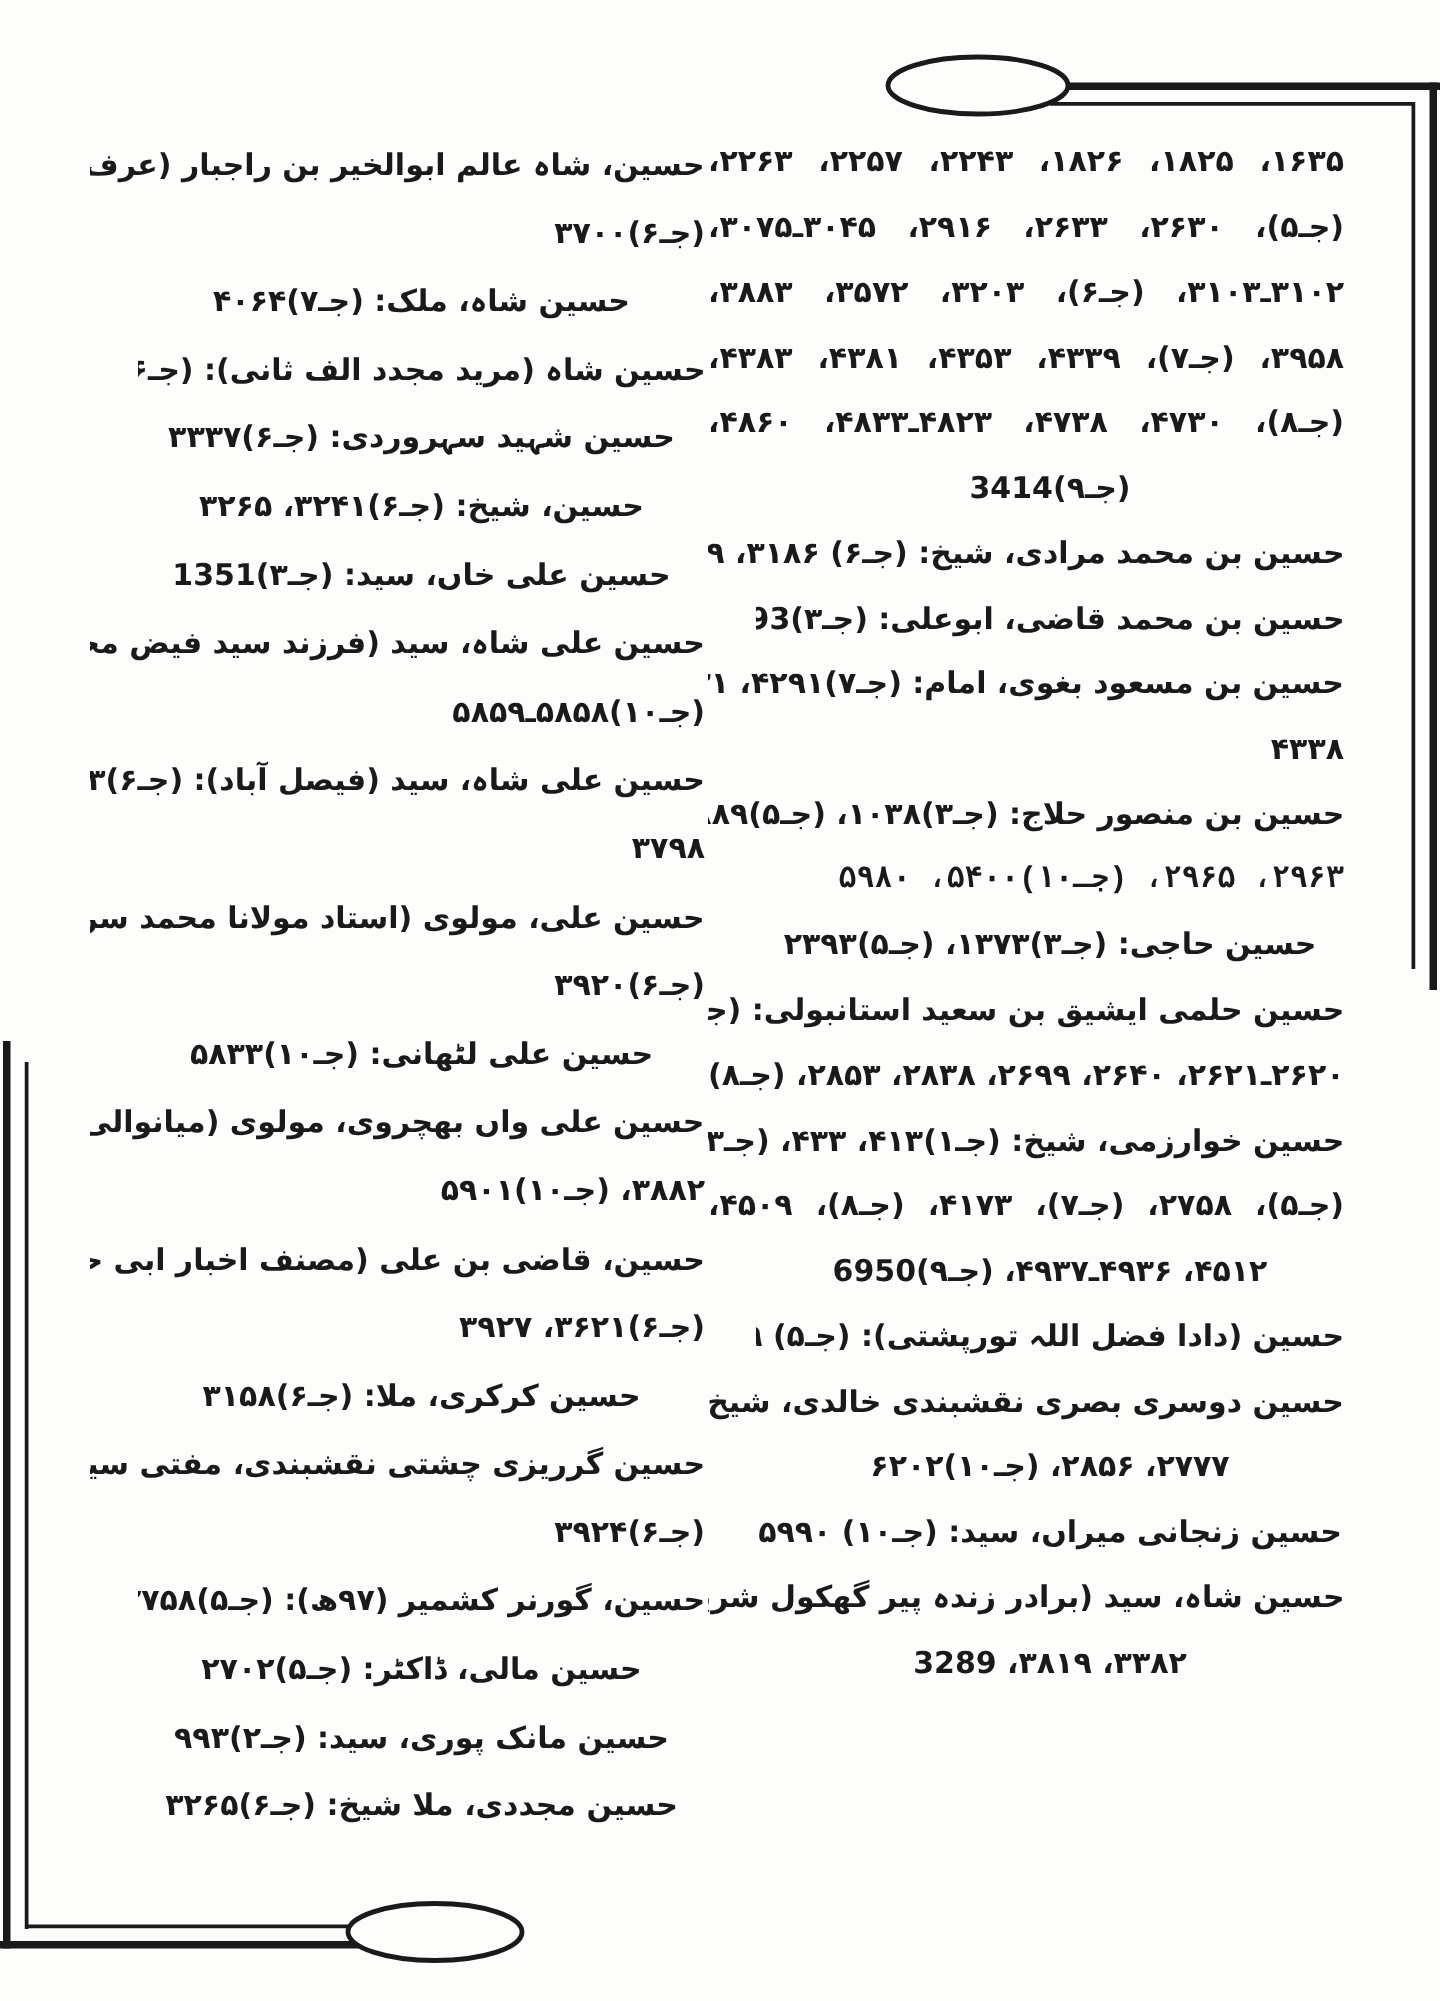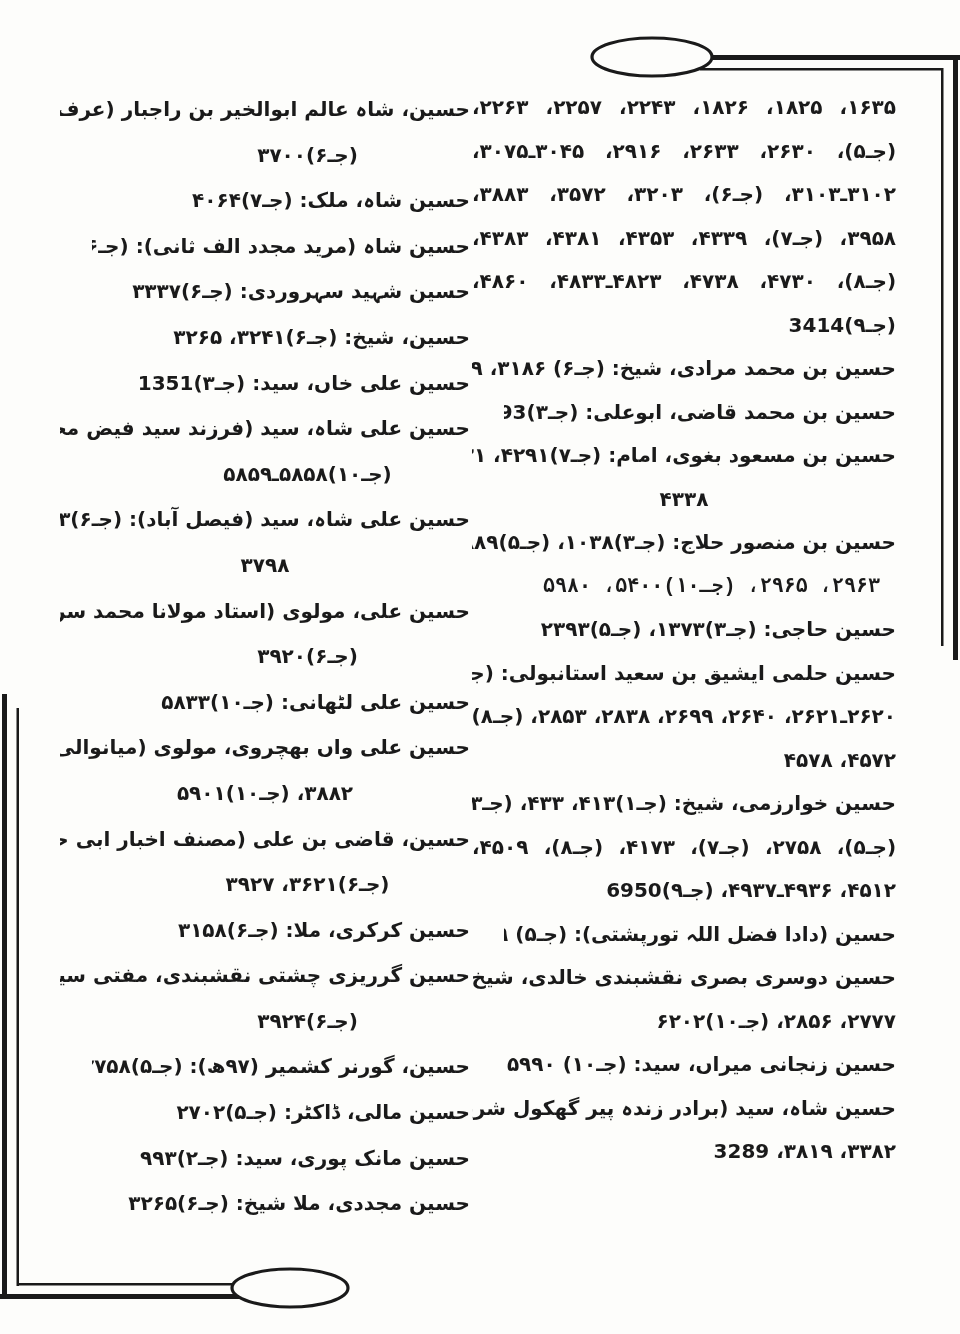--- a/index.html
+++ b/index.html
@@ -34,22 +34,22 @@
   .line {
     height: 43.5px;
     line-height: 43.5px;
     white-space: nowrap;
     overflow: hidden;
   }
   .col-left .line {
     height: 45.6px;
     line-height: 45.6px;
   }
-  .align-right   { text-align: right; margin-left: 32px; }
-  .align-left    { text-align: center; }
+  .align-right   { text-align: center; margin-left: 32px; }
+  .align-left    { text-align: right; }
   .align-justify { text-align: justify; text-align-last: justify; }
   .ind-1 { padding-left: 55px; font-family: Liberation Mono, monospace; }
   .ind-2 { padding-left: 85px; }
 </style>
 </head>
 <body>
 
 <div class="page">
 
   <svg class="ornaments" viewBox="0 0 960 1334" xmlns="http://www.w3.org/2000/svg">
@@ -78,21 +78,20 @@
       <div class="line align-right">(جـ۹)3414</div>
       <div class="line align-justify">حسین بن محمد مرادی، شیخ: (جـ۶) ۳۱۸۶، ۳۲۰۹،</div>
       <div class="line align-right">حسین بن محمد قاضی، ابوعلی: (جـ۳)293</div>
       <div class="line align-justify">حسین بن مسعود بغوی، امام: (جـ۷)۴۲۹۱، ۴۳۳۱،</div>
       <div class="line align-left">۴۳۳۸</div>
       <div class="line align-justify">حسین بن منصور حلاج: (جـ۳)۱۰۳۸، (جـ۵)۲۸۸۹،</div>
       <div class="line align-left ind-1">۲۹۶۳، ۲۹۶۵، (جـ۱۰)۵۴۰۰، ۵۹۸۰</div>
       <div class="line align-right">حسین حاجی: (جـ۳)۱۳۷۳، (جـ۵)۲۳۹۳</div>
       <div class="line align-justify">حسین حلمی ایشیق بن سعید استانبولی: (جـ۵) ۲۵۹۷،</div>
       <div class="line align-justify">۲۶۲۰ـ۲۶۲۱، ۲۶۴۰، ۲۶۹۹، ۲۸۳۸، ۲۸۵۳، (جـ۸)،</div>
-      <div class="line align-right">۴۵۷۲، ۴۵۷۸</div>
       <div class="line align-justify">حسین خوارزمی، شیخ: (جـ۱)۴۱۳، ۴۳۳، (جـ۳)۱۳۵۰،</div>
       <div class="line align-justify">(جـ۵)، ۲۷۵۸، (جـ۷)، ۴۱۷۳، (جـ۸)، ۴۵۰۹،</div>
       <div class="line align-right">۴۵۱۲، ۴۹۳۶ـ۴۹۳۷، (جـ۹)6950</div>
       <div class="line align-right">حسین (دادا فضل اللہ تورپشتی): (جـ۵) ۲۸۳۹</div>
       <div class="line align-justify">حسین دوسری بصری نقشبندی خالدی، شیخ : (جـ۵)</div>
       <div class="line align-right">۲۷۷۷، ۲۸۵۶، (جـ۱۰)۶۲۰۲</div>
       <div class="line align-right">حسین زنجانی میراں، سید: (جـ۱۰) ۵۹۹۰</div>
       <div class="line align-justify">حسین شاہ، سید (برادر زندہ پیر گھکول شریف): (جـ۶)</div>
       <div class="line align-right">۳۳۸۲، ۳۸۱۹، 3289</div>
     </div>

